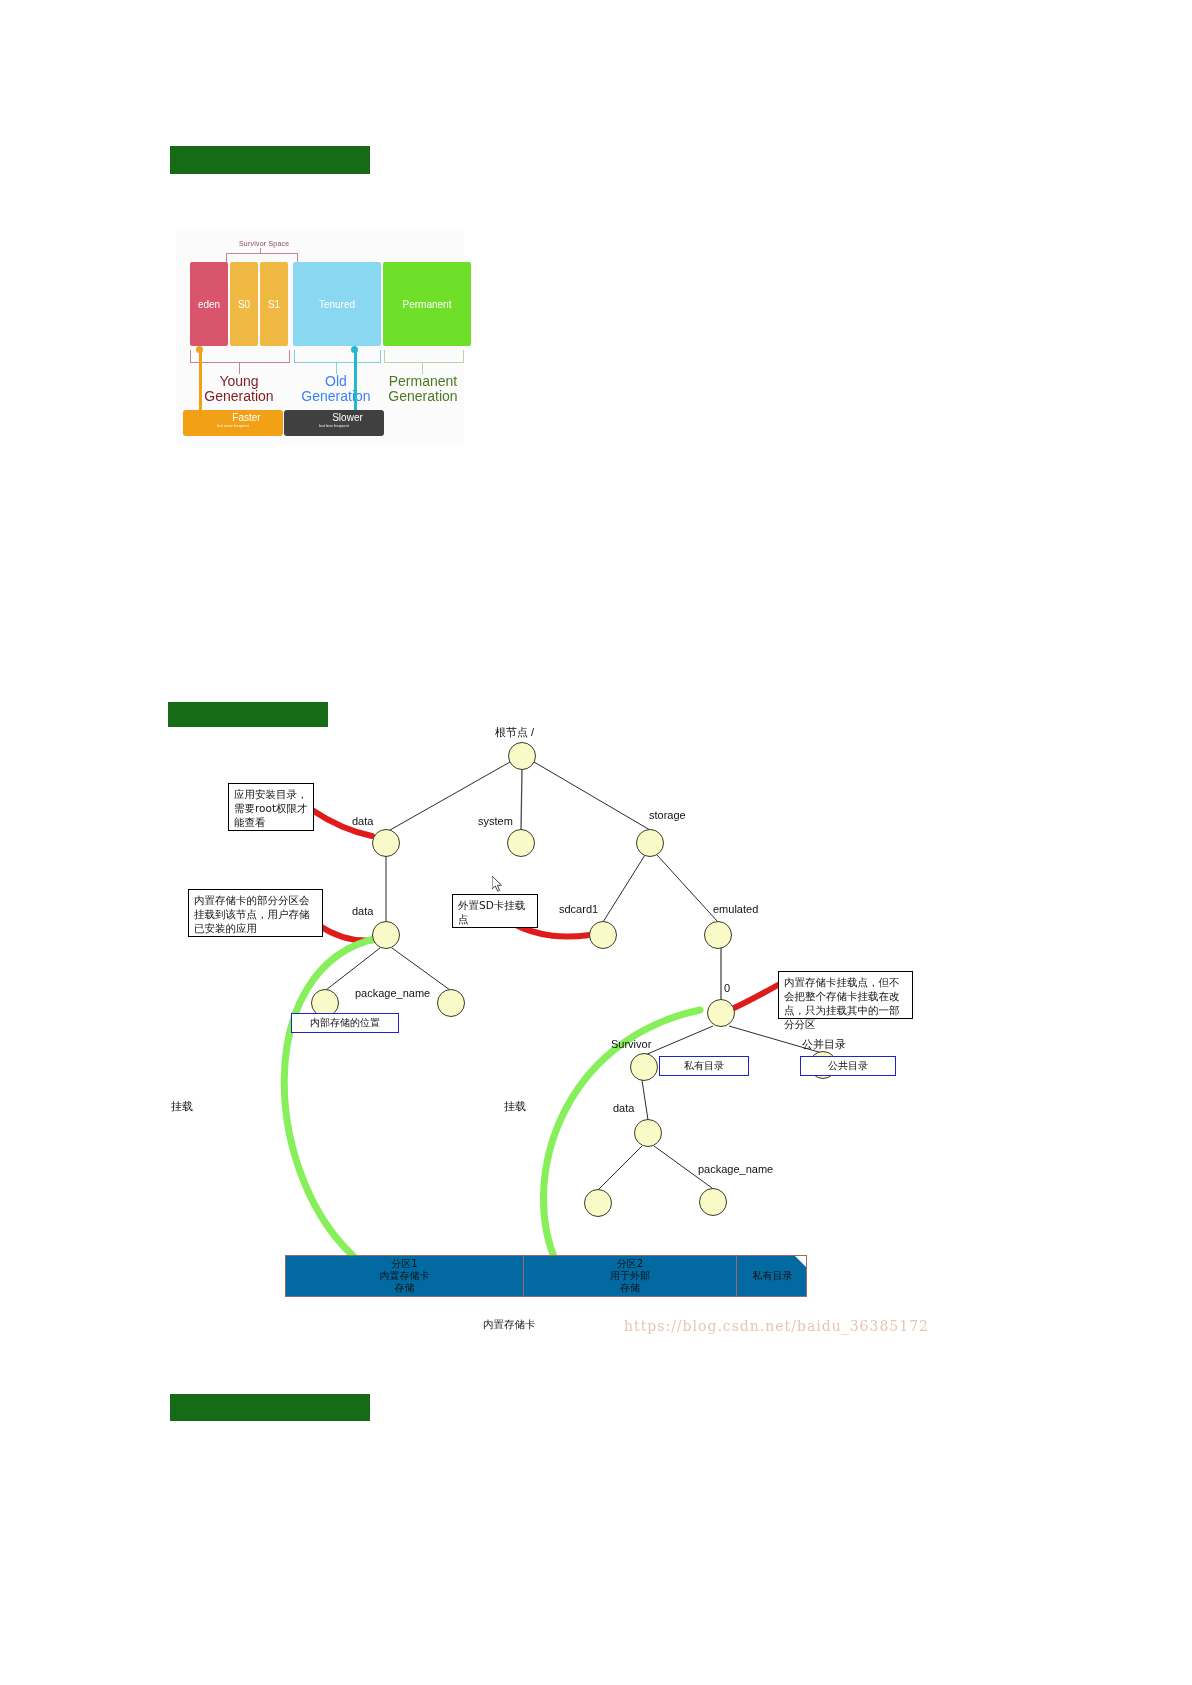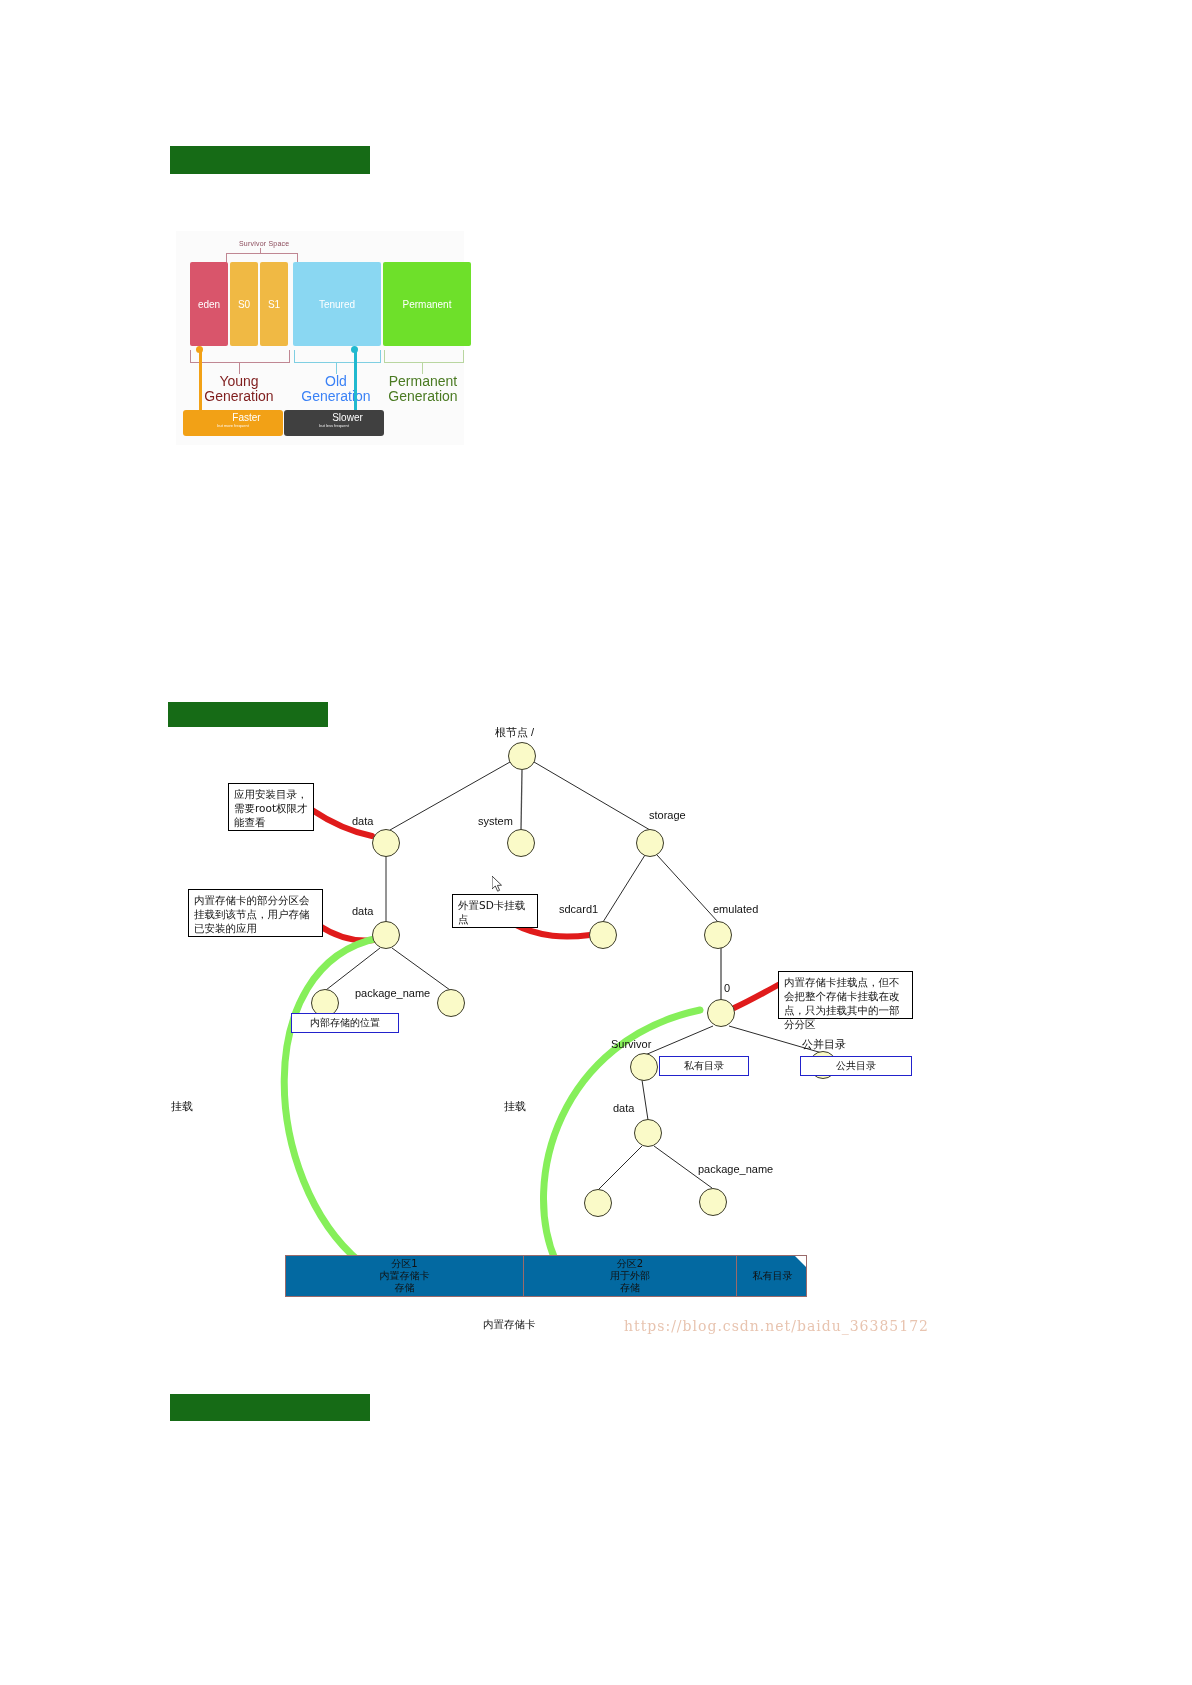--- a/index.html
+++ b/index.html
@@ -210,21 +210,21 @@
     <div class="annot" style="left:452px;top:204px;width:86px;height:34px;">外置SD卡挂载点</div>
 
     <div class="annot" style="left:778px;top:281px;width:135px;height:48px;">内置存储卡挂载点，但不会把整个存储卡挂载在改点，只为挂载其中的一部分分区</div>
 
     <svg class="cursor" style="left:492px;top:186px;" viewBox="0 0 12 16">
       <polygon points="0,0 0,13 3.3,10 5.6,15.2 7.6,14.3 5.4,9.4 9.5,9.2" fill="#ffffff" stroke="#333" stroke-width="0.9"></polygon>
     </svg>
 
     <div class="bluebox" style="left:291px;top:323px;width:108px;height:20px;">内部存储的位置</div>
     <div class="bluebox" style="left:659px;top:366px;width:90px;height:20px;">私有目录</div>
-    <div class="bluebox" style="left:800px;top:366px;width:112px;height:20px;">公共目录</div>
+    <div class="bluebox" style="left:800px;top:366px;width:96px;height:20px;">公共目录</div>
     <div class="nlabel" style="left:802px;top:347px;color:#111;">公并目录</div>
 
     <div class="mountword" style="left:171px;top:409px;">挂载</div>
     <div class="mountword" style="left:504px;top:409px;">挂载</div>
 
   </div>
 
   <div class="partbar" style="left:285px;top:1255px;width:522px;height:42px;">
     <div class="partcell" style="left:0;width:237px;">
       <span>分区1</span>

